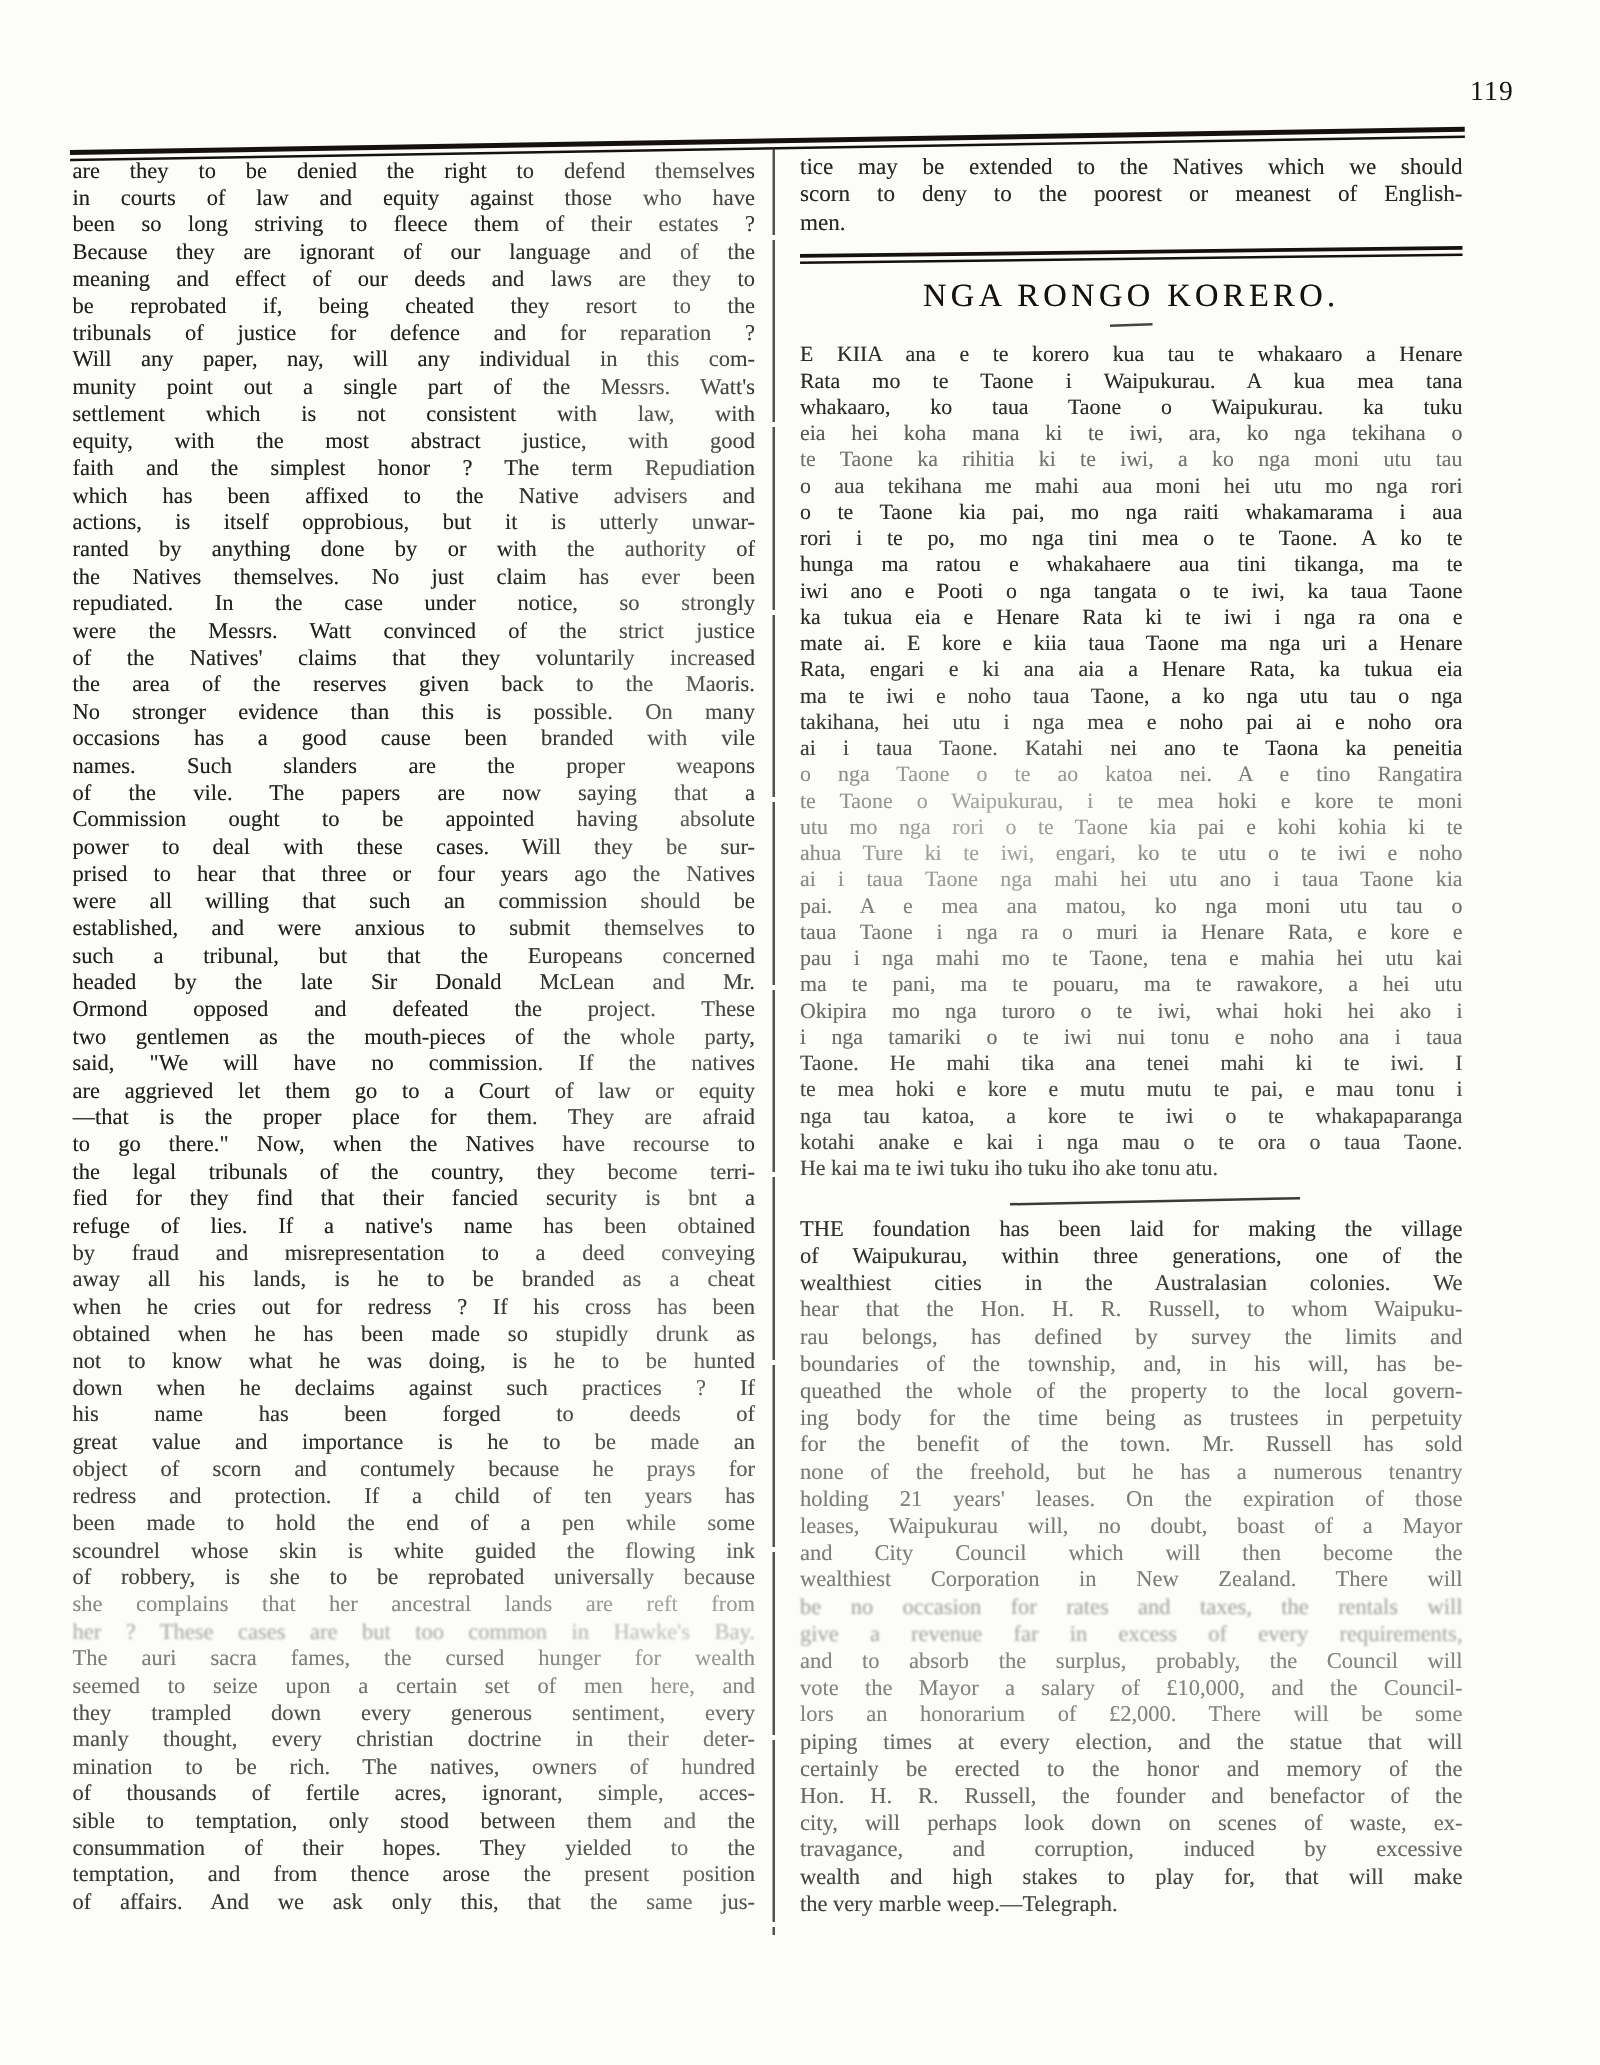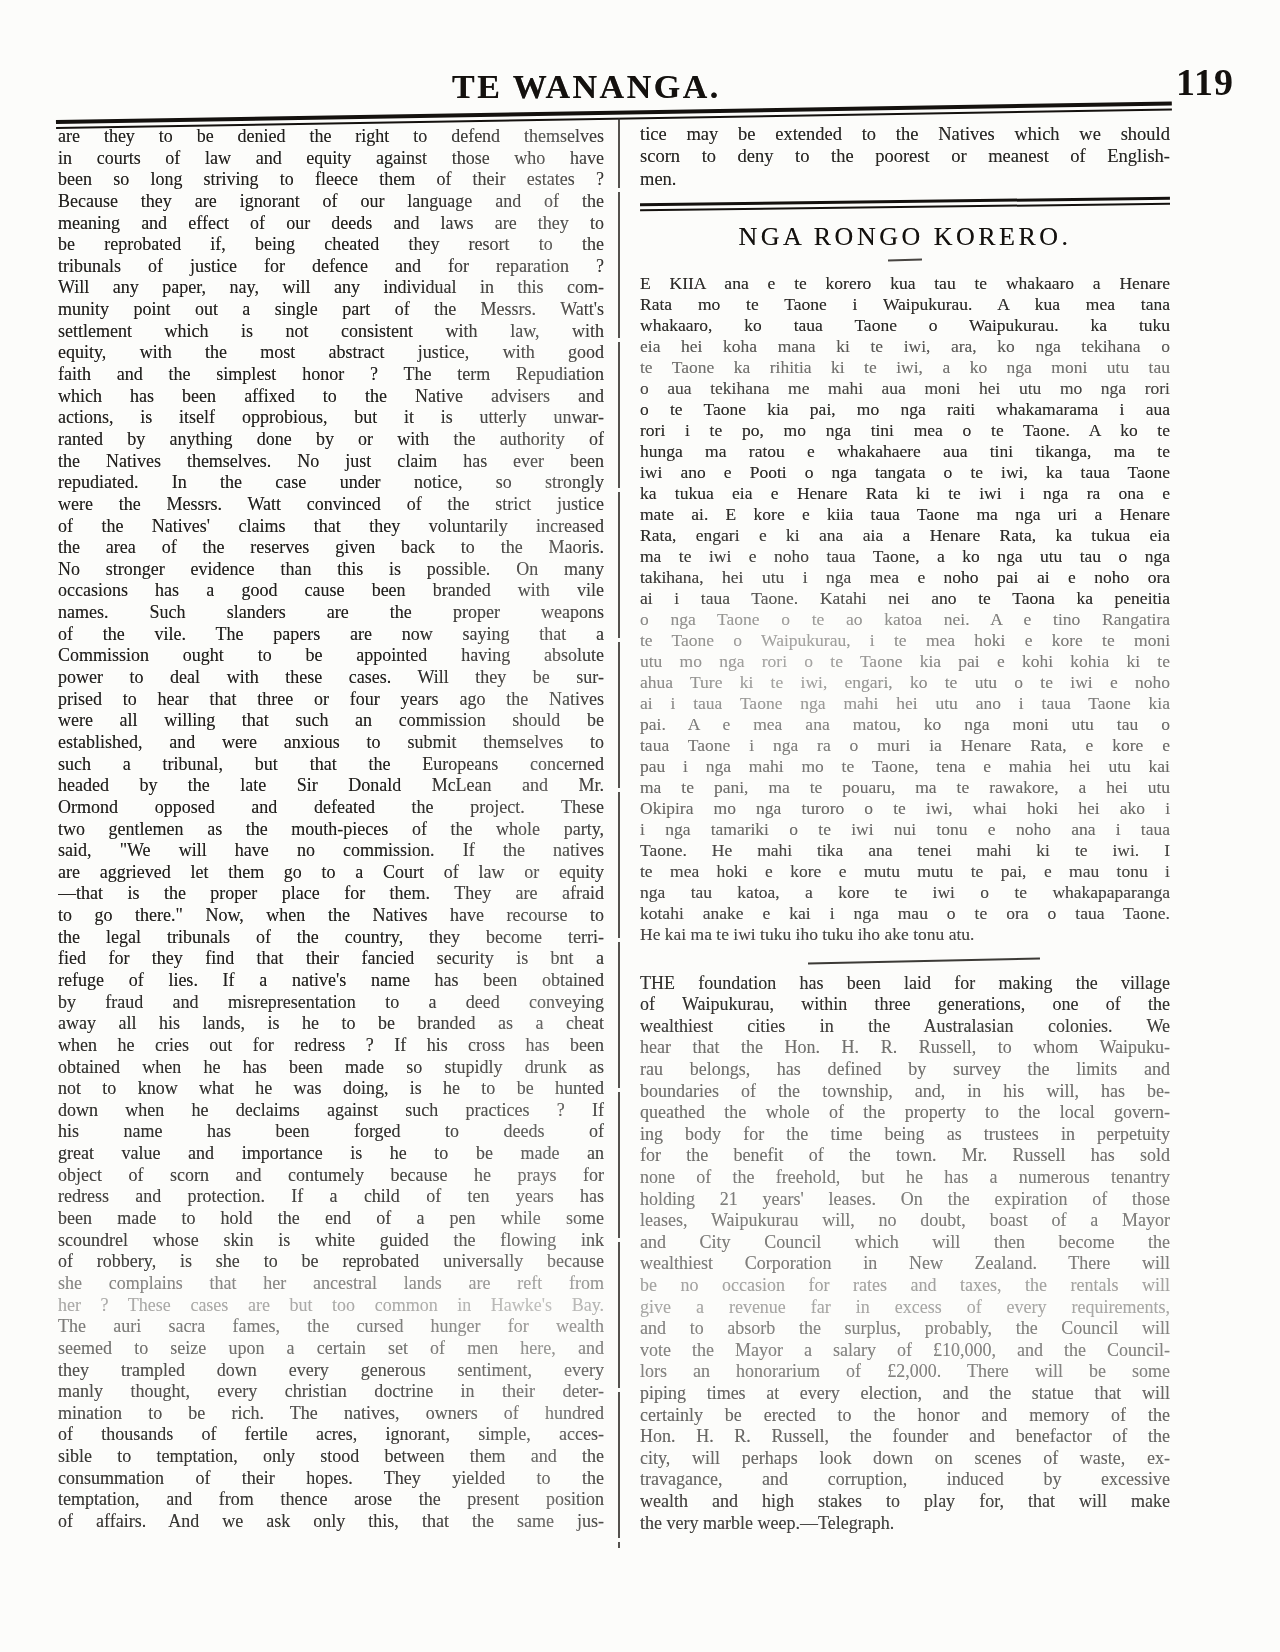--- a/index.html
+++ b/index.html
@@ -16,21 +16,21 @@
       #fcfcfa;
   }
   
   .masthead{
     position:absolute;left:452px;top:68px;
     font-size:34px;font-weight:bold;letter-spacing:2.5px;
     color:#14110e;text-shadow:0 0 0.5px rgba(0,0,0,0.55);
   }
   .pageno{
     position:absolute;left:1176px;top:60px;
-    font-size:38px;font-weight:bold;letter-spacing:1px;
+    font-size:22px;font-weight:normal;letter-spacing:1px;
     color:#14110e;
   }
   .toprule{
     position:absolute;left:56px;top:120px;width:1116px;
     transform:rotate(-0.95deg);transform-origin:left center;
   }
   .toprule .r1{height:4px;background:#14110e;}
   .toprule .r2{height:2px;background:#14110e;margin-top:3px;}
   
   .divider{
@@ -99,21 +99,20 @@
   
   .overlay{position:absolute;inset:0;pointer-events:none;}
   .col-left .overlay{background:linear-gradient(90deg,rgba(252,252,250,0) 60%,rgba(252,252,250,0.28) 90%,rgba(252,252,250,0.1) 100%);}
   .col-right .overlay{background:radial-gradient(ellipse 300px 220px at 28% 38%,rgba(252,252,250,0.35),rgba(252,252,250,0) 70%);}
 </style>
 </head>
 <body>
 
 <div class="page">
 
-  <div class="masthead">TE WANANGA.</div>
   <div class="pageno">119</div>
 
   <div class="toprule">
     <div class="r1"></div>
     <div class="r2"></div>
   </div>
 
   <div class="divider"></div>
 
   <div class="col col-left">

